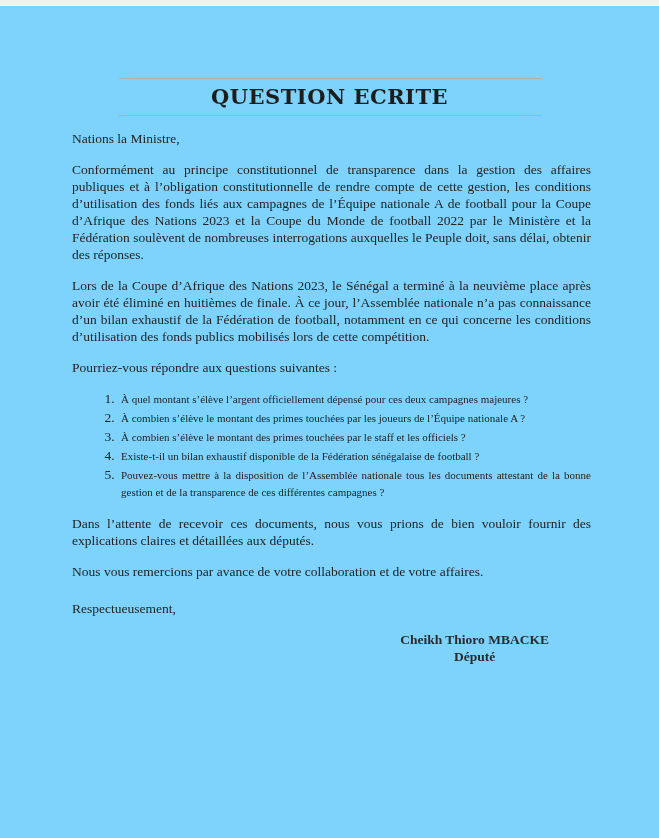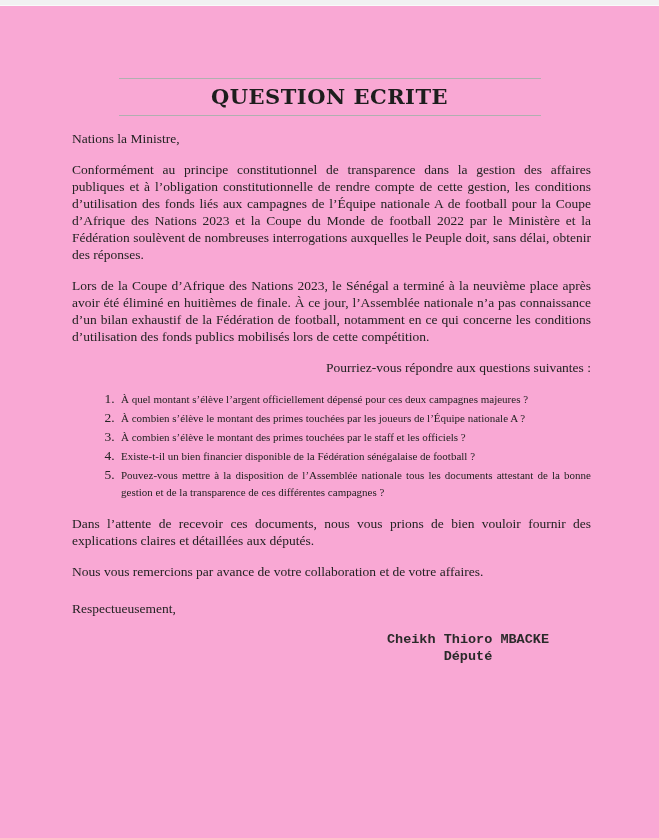--- a/index.html
+++ b/index.html
@@ -4,21 +4,21 @@
 <style>
   html, body {
     margin: 0;
     padding: 0;
     background: #ffffff;
   }
   .page {
     position: relative;
     width: 659px;
     height: 838px;
-    background: #f9a8d4;
+    background: #7dd3fc;
     overflow: hidden;
     font-family: "Liberation Serif", serif;
     color: #232323;
   }
   .scan-edge {
     position: absolute;
     top: 0; left: 0; right: 0;
     height: 5px;
     background: #f1f1f2;
     border-bottom: 1px solid #fafafa;
@@ -51,21 +51,21 @@
   }
   .objet {
     margin-top: 23px;
     font-weight: bold;
     color: #1f1f1f;
   }
   .salutation {
     text-align: left;
   }
   .questions-intro {
-    text-align: right;
+    text-align: left;
   }
   ol.questions {
     margin: 14px 0 0 0;
     padding: 0 0 0 46px;
   }
   ol.questions li {
     font-size: 11px;
     line-height: 17px;
     text-align: justify;
     padding-left: 3px;
@@ -79,21 +79,21 @@
     text-align: left;
   }
   .signature-row {
     display: flex;
     justify-content: flex-end;
     padding-right: 42px;
     margin-top: 14px;
   }
   .signature {
     text-align: center;
-    font-family: Liberation Mono, monospace;
+    font-family: Liberation Serif, serif;
     font-weight: bold;
     font-size: 13.5px;
     line-height: 17px;
     color: #2a2a2a;
   }
 </style>
 </head>
 <body>
 
 <div class="page">
@@ -110,21 +110,21 @@
 
     <p>Conformément au principe constitutionnel de transparence dans la gestion des affaires publiques et à l’obligation constitutionnelle de rendre compte de cette gestion, les conditions d’utilisation des fonds liés aux campagnes de l’Équipe nationale A de football pour la Coupe d’Afrique des Nations 2023 et la Coupe du Monde de football 2022 par le Ministère et la Fédération soulèvent de nombreuses interrogations auxquelles le Peuple doit, sans délai, obtenir des réponses.</p>
     <p>Lors de la Coupe d’Afrique des Nations 2023, le Sénégal a terminé à la neuvième place après avoir été éliminé en huitièmes de finale. À ce jour, l’Assemblée nationale n’a pas connaissance d’un bilan exhaustif de la Fédération de football, notamment en ce qui concerne les conditions d’utilisation des fonds publics mobilisés lors de cette compétition.</p>
 
     <p class="questions-intro">Pourriez-vous répondre aux questions suivantes :</p>
 
     <ol class="questions">
       <li>À quel montant s’élève l’argent officiellement dépensé pour ces deux campagnes majeures ?</li>
       <li>À combien s’élève le montant des primes touchées par les joueurs de l’Équipe nationale A ?</li>
       <li>À combien s’élève le montant des primes touchées par le staff et les officiels ?</li>
-      <li>Existe-t-il un bien financier disponible de la Fédération sénégalaise de football ?</li>
+      <li>Existe-t-il un bilan exhaustif disponible de la Fédération sénégalaise de football ?</li>
       <li>Pouvez-vous mettre à la disposition de l’Assemblée nationale tous les documents attestant de la bonne gestion et de la transparence de ces différentes campagnes ?</li>
     </ol>
 
     <p>Dans l’attente de recevoir ces documents, nous vous prions de bien vouloir fournir des explications claires et détaillées aux députés.</p>
     <p>Nous vous remercions par avance de votre collaboration et de votre affaires.</p>
 
     <p class="valediction">Respectueusement,</p>
 
     <div class="signature-row">
       <div class="signature">

